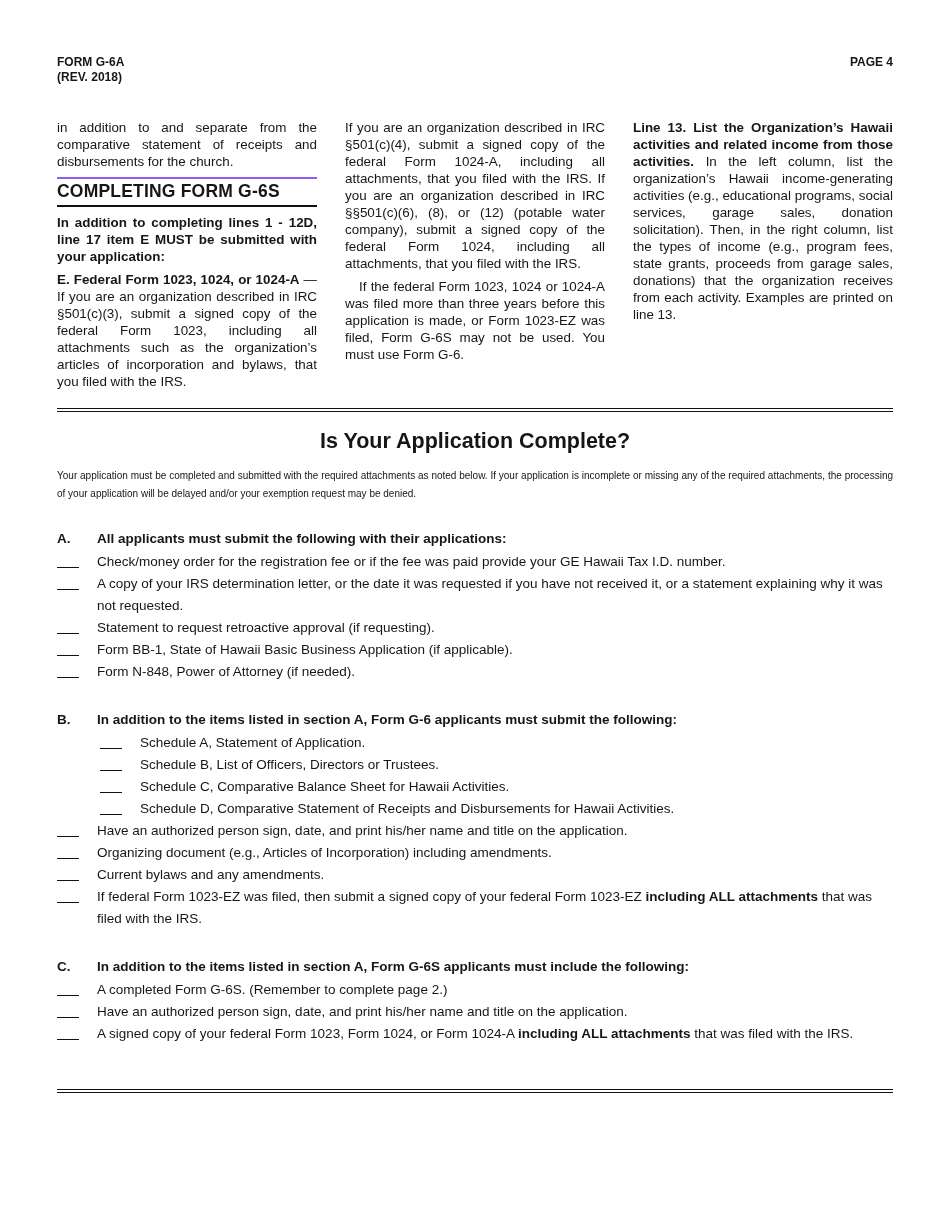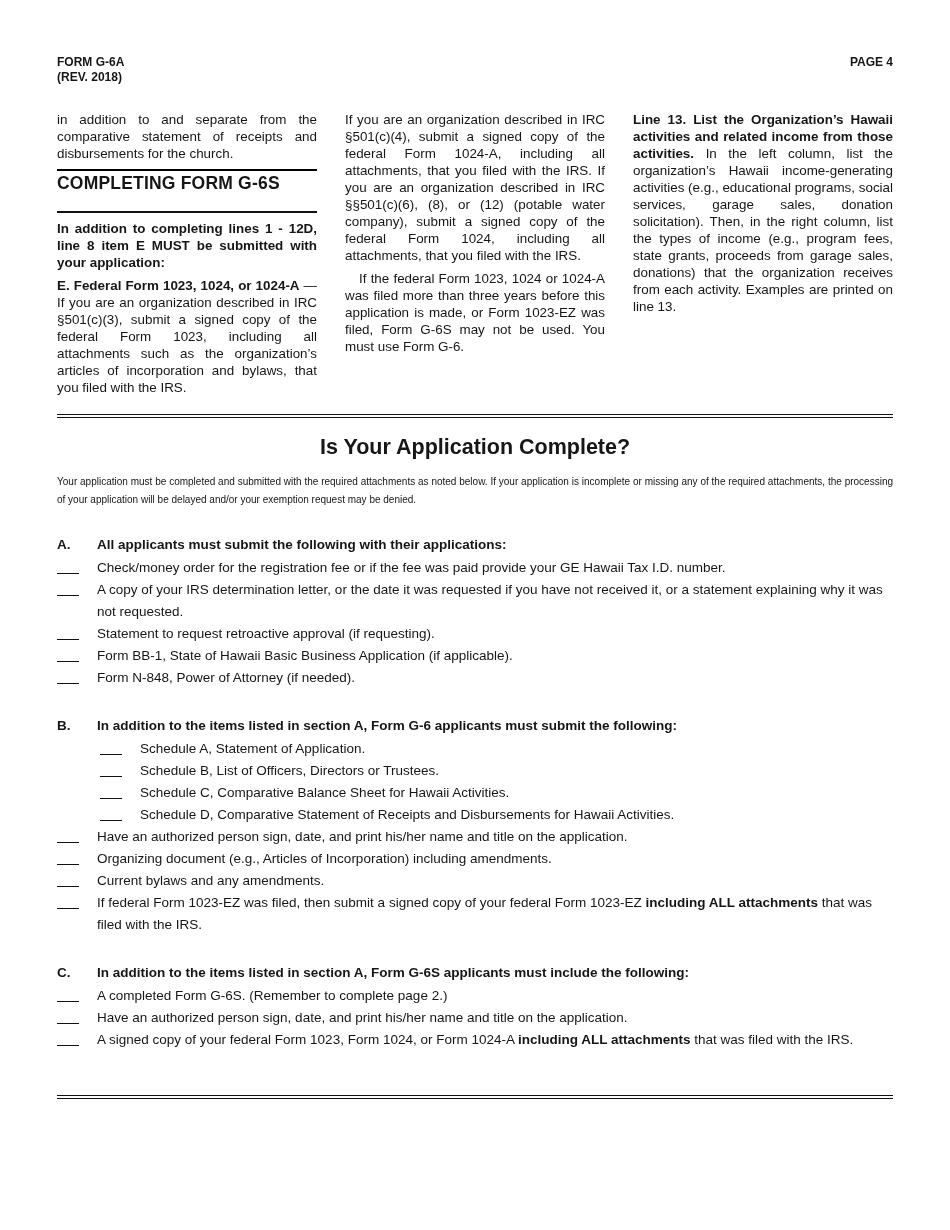--- a/index.html
+++ b/index.html
@@ -15,26 +15,26 @@
     position: relative;
     width: 950px; height: 1230px;
     padding: 55px 57px 0 57px;
     overflow: hidden;
   }
   
   .doc-header { display: flex; justify-content: space-between; align-items: flex-start;
     font-weight: bold; font-size: 12px; line-height: 15px; }
   
   .columns { display: flex; gap: 28px; margin-top: 26px; }
-  .col { flex: 1 1 0; font-size: 13.4px; line-height: 17px; text-align: justify; hyphens: auto; }
+  .col { flex: 1 1 0; font-size: 13.4px; line-height: 17px; text-align: justify; hyphens: auto; margin-top: 8px; }
   .col p { margin: 0 0 6px 0; }
   .col-heading {
     font-size: 17.5px; font-weight: bold; letter-spacing: .2px; text-align: left;
-    margin: 7px 0 7px 0; padding: 4px 0 19px 0;
-    border-top: 2px solid #000000; border-bottom: 2px solid #111;
+    margin: 7px 0 7px 0; padding: 4px 0 5px 0;
+    border-top: 2px solid #8b5cf6; border-bottom: 2px solid #111;
   }
   .bold { font-weight: bold; }
   .indent { text-indent: 14px; }
   
   .double-rule { height: 4px; border-top: 1.5px solid #111; border-bottom: 1.5px solid #111; margin-top: 12px; }
   .double-rule.bottom { margin-top: 44px; }
   
   .main-title { text-align: center; font-size: 21.5px; font-weight: bold; margin: 17px 0 13px 0; }
   .intro { font-size: 10px; line-height: 17.5px; text-align: justify; margin: 0; }
   .section { margin-top: 26px; }
@@ -58,21 +58,21 @@
       <div>(REV. 2018)</div>
     </div>
     <div>PAGE 4</div>
   </div>
 
   <div class="columns">
 
     <div class="col">
       <p>in addition to and separate from the comparative statement of receipts and disbursements for the church.</p>
       <div class="col-heading">COMPLETING FORM G-6S</div>
-      <p class="bold">In addition to completing lines 1 - 12D, line 8 item E MUST be submitted with your application:</p>
+      <p class="bold">In addition to completing lines 1 - 12D, line 17 item E MUST be submitted with your application:</p>
       <p><b>E. Federal Form 1023, 1024, or 1024-A</b><span> — If you are an organization described in IRC §501(c)(3), submit a signed copy of the federal Form 1023, including all attachments such as the organization’s articles of incorporation and bylaws, that you filed with the IRS.</span></p>
     </div>
 
     <div class="col">
       <p>If you are an organization described in IRC §501(c)(4), submit a signed copy of the federal Form 1024-A, including all attachments, that you filed with the IRS. If you are an organization described in IRC §§501(c)(6), (8), or (12) (potable water company), submit a signed copy of the federal Form 1024, including all attachments, that you filed with the IRS.</p>
       <p class="indent">If the federal Form 1023, 1024 or 1024-A was filed more than three years before this application is made, or Form 1023-EZ was filed, Form G-6S may not be used. You must use Form G-6.</p>
     </div>
 
     <div class="col">
       <p><b>Line 13. List the Organization’s Hawaii activities and related income from those activities.</b> <span>In the left column, list the organization’s Hawaii income-generating activities (e.g., educational programs, social services, garage sales, donation solicitation). Then, in the right column, list the types of income (e.g., program fees, state grants, proceeds from garage sales, donations) that the organization receives from each activity.  Examples are printed on line 13.</span></p>

